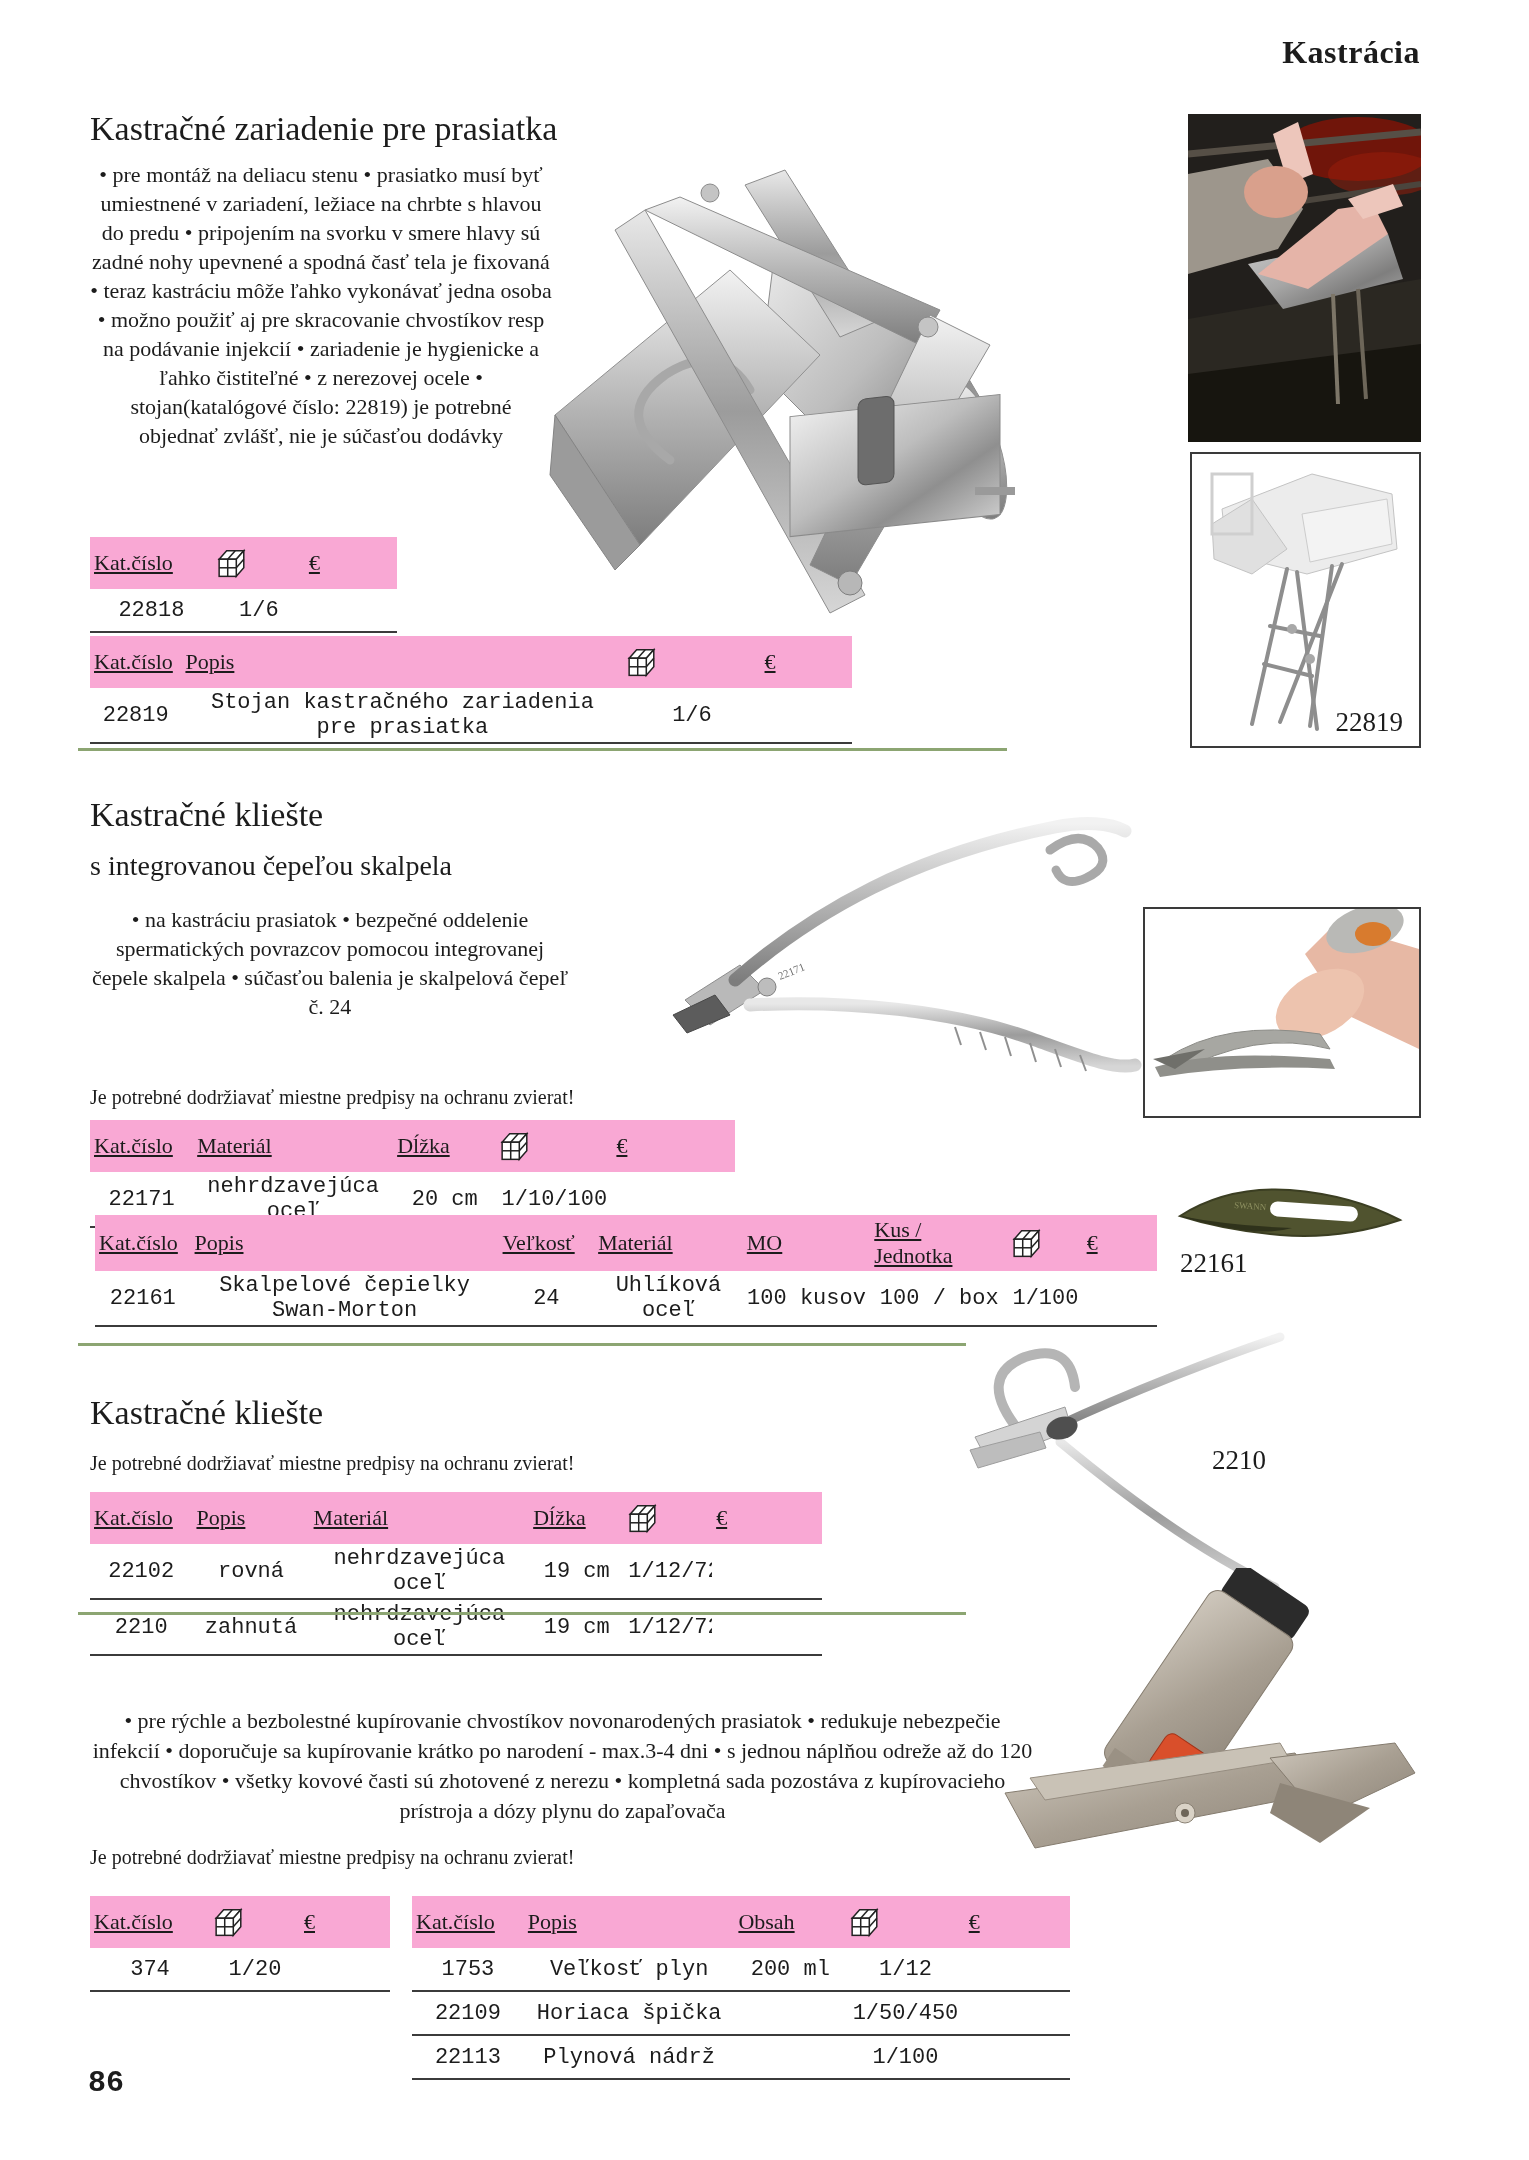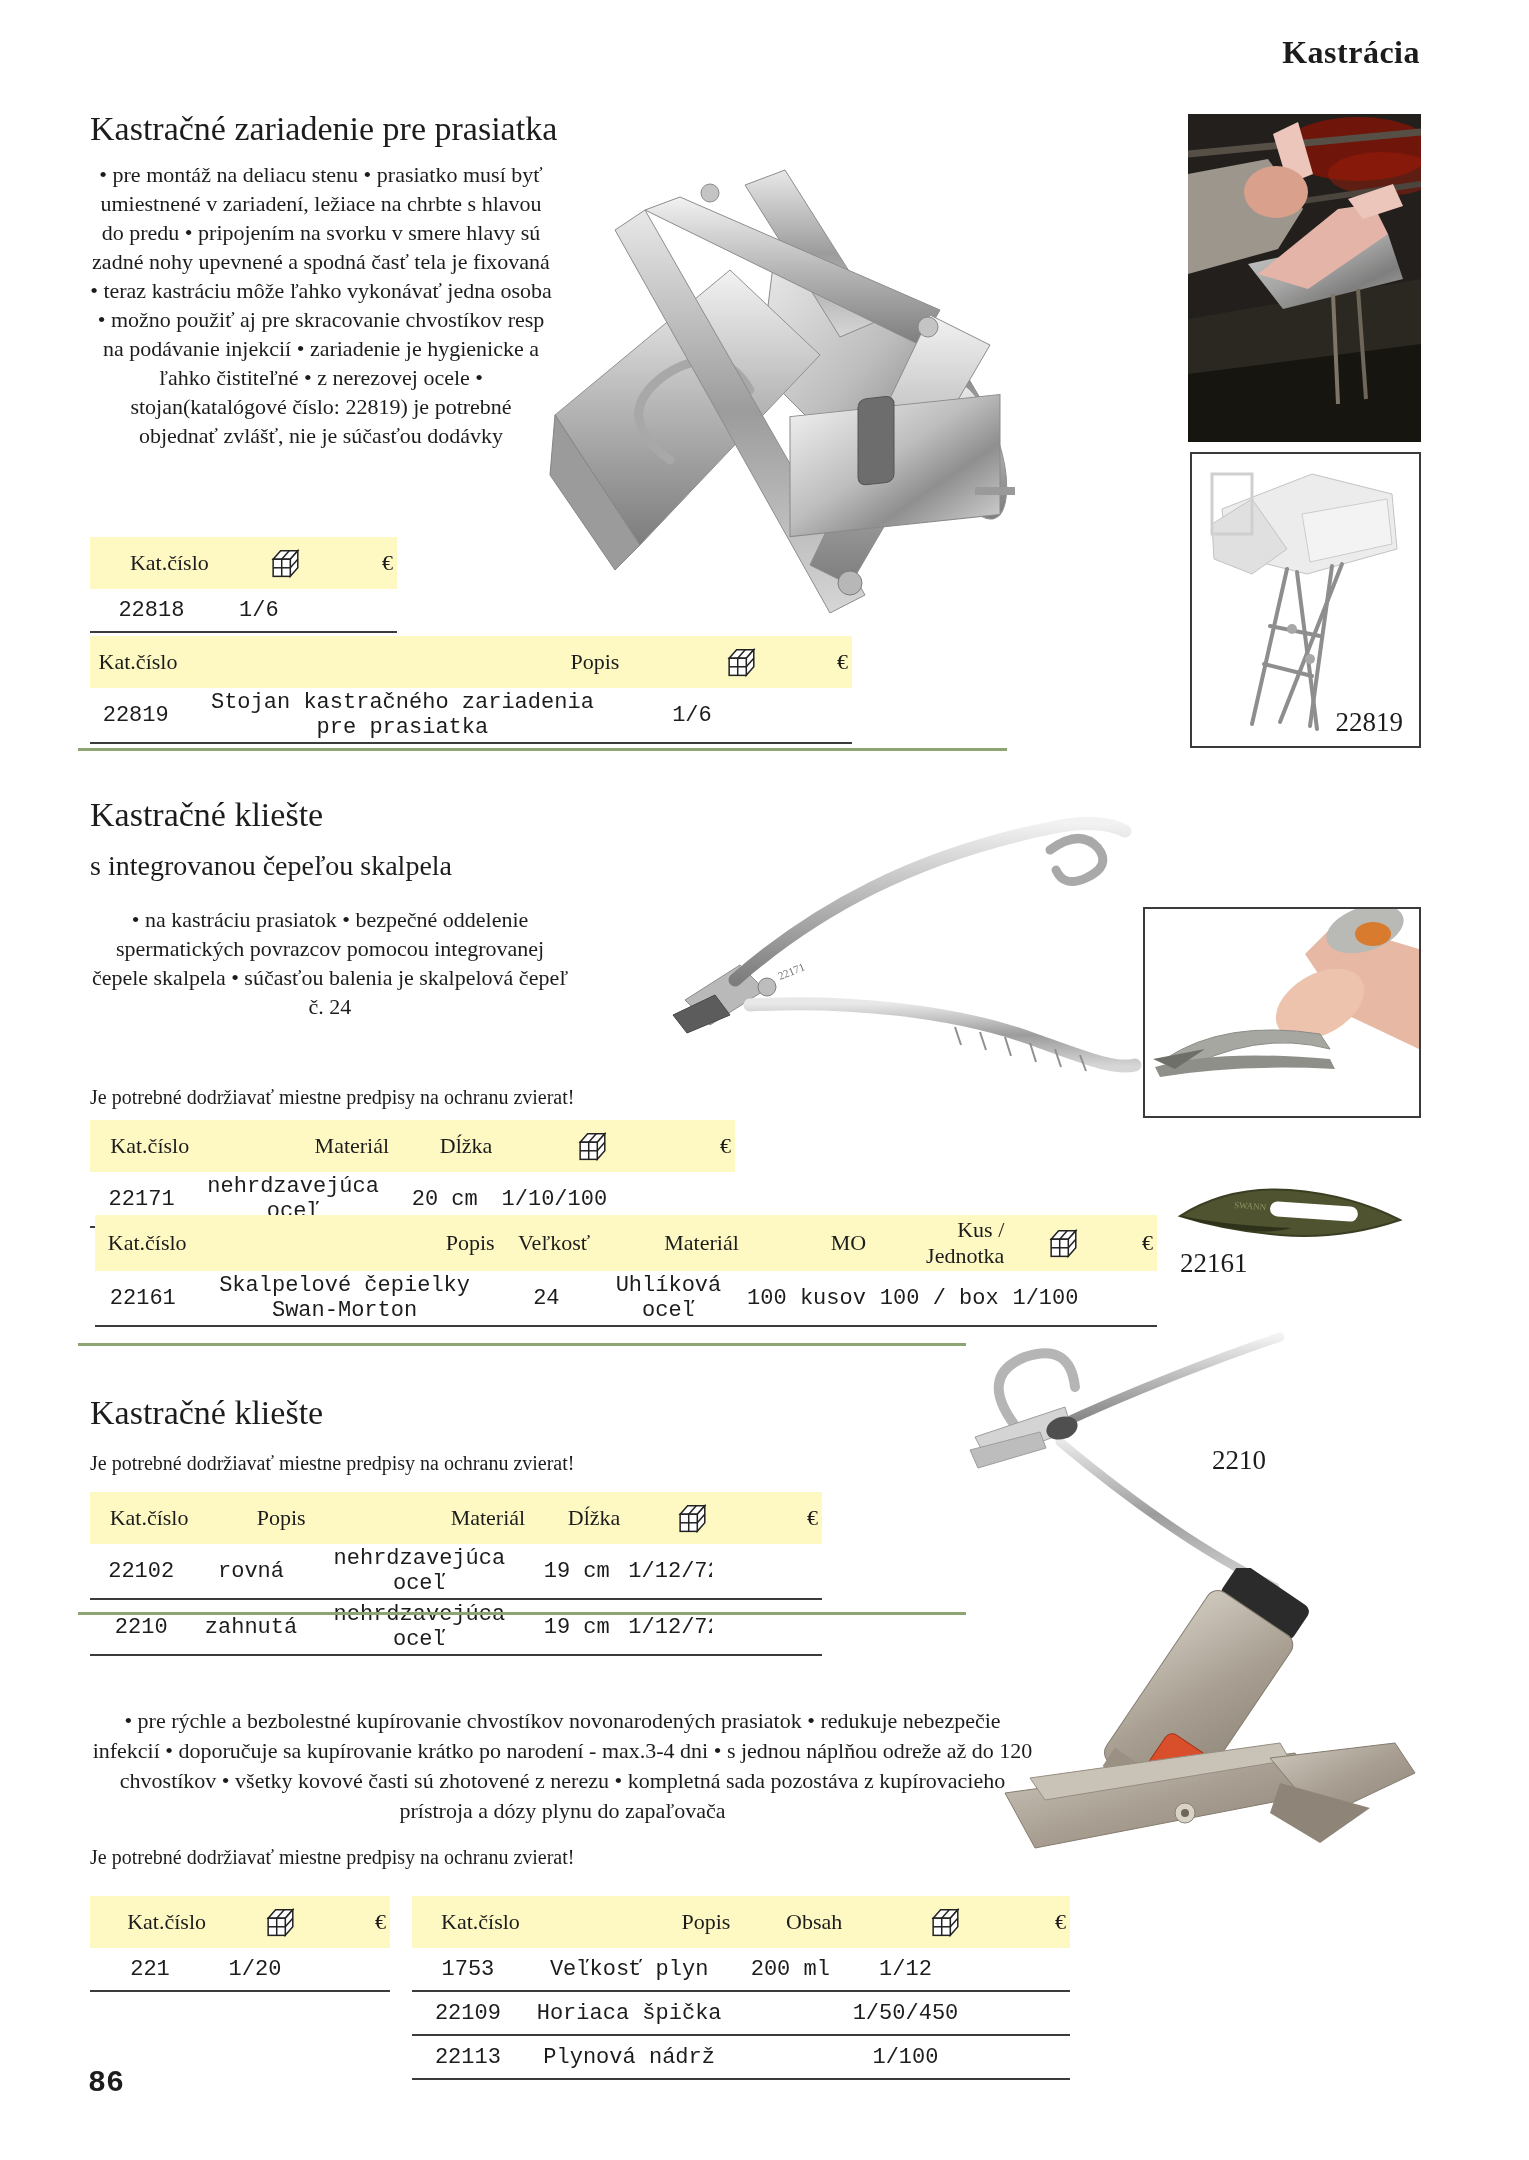--- a/index.html
+++ b/index.html
@@ -10,22 +10,22 @@
   .h2{font-size:34px;font-weight:normal;}
   .sub{font-size:28px;}
   .body-text{font-size:22px;line-height:29px;text-align:center;}
   .body-text.wide{line-height:30px;}
   .note{font-size:20px;}
   .caption{font-size:27px;}
   .pagenum{font-family:Liberation Mono, monospace;font-size:30px;font-weight:bold;}
   .sep{position:absolute;height:3px;background:#8ca572;}
   .frame{position:absolute;border:2px solid #3a3a3a;background:#fff;}
   table.cat{position:absolute;border-collapse:collapse;table-layout:fixed;font-size:22px;color:#1c1c1c;}
-  table.cat th{background:#fef9c3;font-weight:normal;text-align:right;vertical-align:middle;
-               height:48px;padding:2px 4px;overflow:hidden;}
+  table.cat th{background:#f9a8d4;font-weight:normal;text-align:left;vertical-align:middle;
+               height:48px;padding:2px 4px;overflow:hidden;text-decoration:underline;}
   table.cat td{text-align:center;vertical-align:middle;height:38px;padding:2px 4px;
                border-bottom:2px solid #3b3b3b;overflow:hidden;font-family:Liberation Mono, monospace;}
   svg.cube{width:30px;height:33px;vertical-align:middle;}
 </style>
 </head>
 <body>
 
 <svg width="0" height="0" style="position:absolute">
   <defs>
     <symbol id="cube" viewBox="0 0 28 30">
@@ -379,21 +379,21 @@
         <tr>
       <th>Kat.číslo</th>
       <th><svg class="cube">
               <use href="#cube"></use>
             </svg></th>
       <th>€</th>
     </tr>
       </thead>
     <tbody>
         <tr>
-      <td>221</td>
+      <td>374</td>
       <td>1/20</td>
       <td></td>
     </tr>
       </tbody>
   </table>
 
   <table class="cat" style="left:412px;top:1896px;width:658px">
     <colgroup>
         <col style="width:17%">
         <col style="width:32%">

